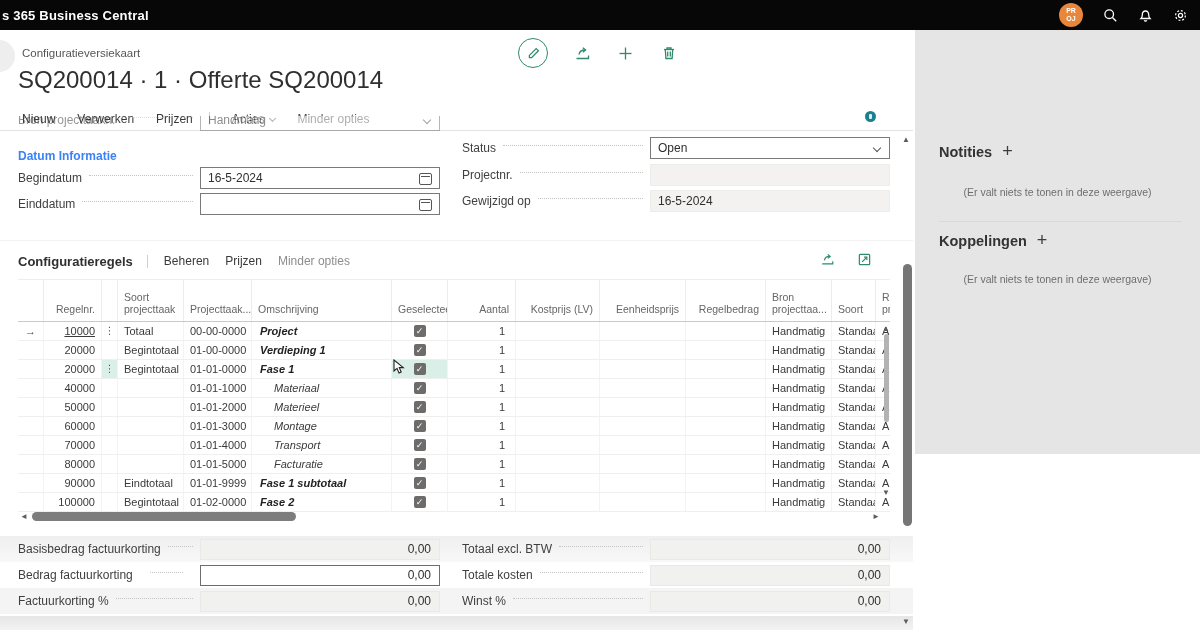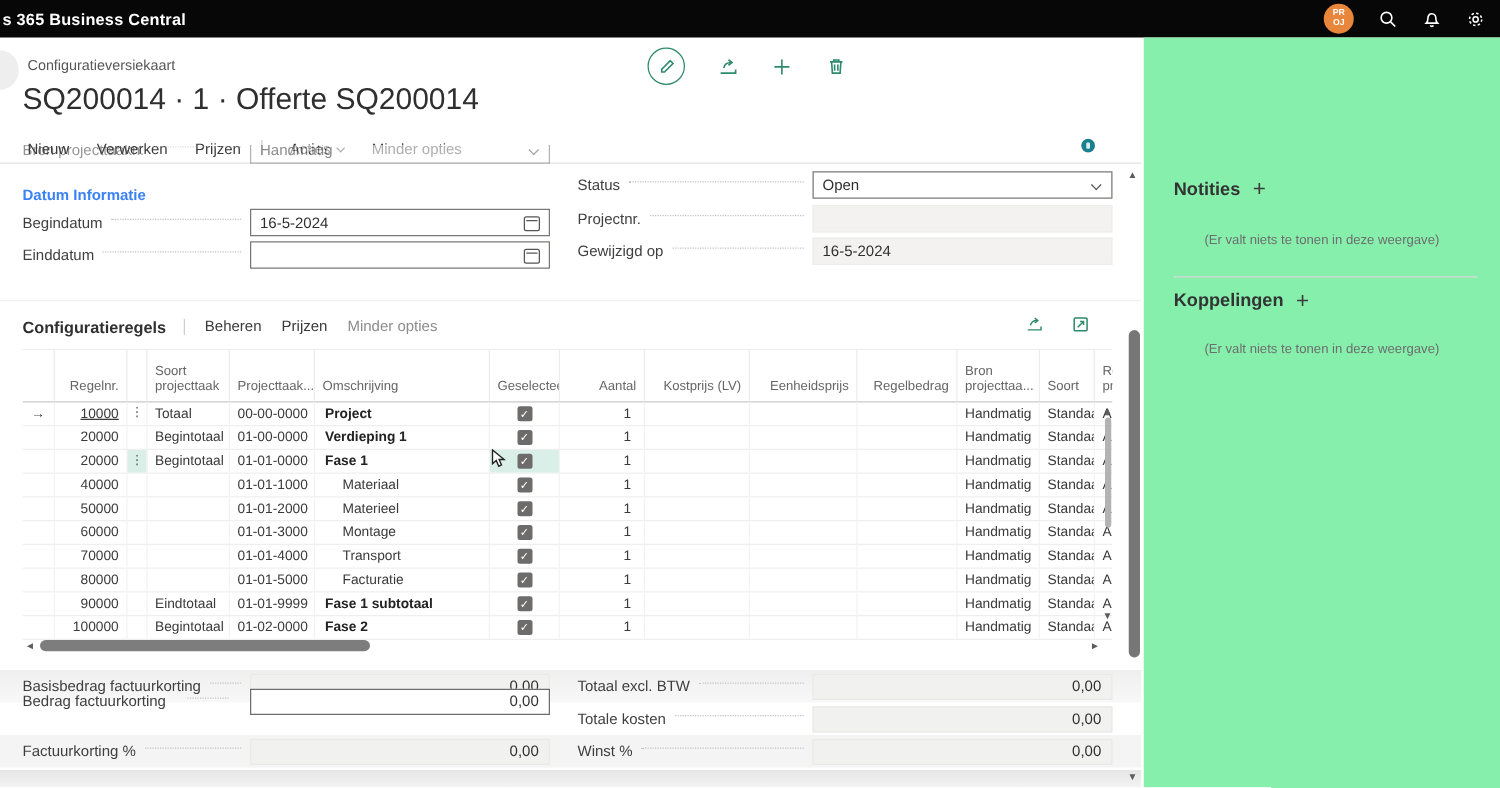--- a/index.html
+++ b/index.html
@@ -68,21 +68,21 @@
   .h { display:flex; align-items:flex-end; padding:2px 6px 6px 6px; font-size:10.5px; color:#666; line-height:1.15; border-right:1px solid #ececec; overflow:hidden; }
   .h.num { justify-content:flex-end; text-align:right; }
   .h.last { border-right:none; }
   .trow { height:19px; border-bottom:1px solid #efefef; cursor:pointer; }
   .c { font-size:11px; color:#3a3a3a; line-height:18px; padding:0 6px; white-space:nowrap; overflow:hidden; border-right:1px solid #f3f3f3; }
   .c.a { text-align:center; padding:0; color:#444; }
   .c.nr { text-align:right; }
   .c.nr.lk { text-decoration:underline; }
   .c.dots { padding:0; text-align:center; color:#555; font-size:10px; }
   .c.num { text-align:right; padding-right:10px; }
-  .c.oms { padding-left:8px; }
+  .c.oms { padding-left:8px;font-style:italic; }
   .c.oms.b { font-weight:bold; color:#222; }
   .c.oms.ind { padding-left:22px; }
   .c.sel { display:flex; align-items:center; justify-content:center; padding:0; }
   .c.hl, .sel.hl { background:#d9efe8; }
   .cb { width:12px; height:12px; background:#6d6c6b; border-radius:2px; color:#fff; font-size:9px; line-height:12px; text-align:center; display:inline-block; }
 
   
   .sarrow { position:absolute; font-size:8px; color:#5c5c5c; line-height:8px; cursor:pointer; }
   .vthumb-main { position:absolute; left:903px; top:264px; width:9px; height:262px; background:#767676; border-radius:4.5px; cursor:pointer; }
   .vthumb-grid { position:absolute; left:884px; top:334px; width:5px; height:88px; background:#b3b3b3; border-radius:2.5px; cursor:pointer; }
@@ -91,21 +91,21 @@
   
   .band { position:absolute; left:0; width:913px; }
   .band1 { top:536px; height:26px; background:linear-gradient(#efefef,#f8f8f8); }
   .band3 { top:588px; height:26px; background:#f4f4f4; }
   .bottom-strip { position:absolute; left:0; top:616px; width:913px; height:14px; background:linear-gradient(#e6e6e6,#f3f3f3); }
   .tot-field { width:240px; height:21px; display:flex; align-items:center; justify-content:flex-end; padding:0 8px; font-size:12px; color:#2f2f2f; }
   .tot-field.dis { background:#f1f1f0; border:1px solid #e9e9e8; }
   .tot-field.edit { background:#fff; border:1px solid #6f6d6b; }
 
   
-  .factbox { position:absolute; left:915px; top:30px; width:285px; height:600px; background:#86efac; }
+  .factbox { position:absolute; left:915px; top:30px; width:285px; height:424px; background:#e5e5e5; }
   .fb-title { position:absolute; left:24px; font-size:14.5px; font-weight:bold; color:#333; display:flex; align-items:center; }
   .fb-plus { font-weight:300; font-size:18px; color:#3c3c3c; margin-left:10px; cursor:pointer; }
   .fb-empty { position:absolute; left:0; width:285px; text-align:center; font-size:10.5px; color:#6e6e6e; }
   .fb-div { position:absolute; left:24px; right:18px; border-top:1px solid #d9d9d9; }
 
   .cursor { position:absolute; left:393px; top:359px; z-index:9; }
 </style>
 </head>
 <body>
 
@@ -499,21 +499,21 @@
   <div class="band band1"></div>
   <div class="band band3"></div>
 
   <div class="frow" style="left:18px; top:538px; width:422px;">
     <span class="flabel">Basisbedrag factuurkorting</span>
     <span class="leader"></span>
     <div class="tot-field dis">
         <span>0,00</span>
       </div>
   </div>
-  <div class="frow" style="left:18px; top:550px; width:422px;gap:10px;">
+  <div class="frow" style="left:18px; top:564px; width:422px;gap:10px;">
     <span class="flabel">Bedrag factuurkorting</span>
     <span class="leader"></span>
     <div class="tot-field edit">
         <span>0,00</span>
       </div>
   </div>
   <div class="frow" style="left:18px; top:590px; width:422px;">
     <span class="flabel">Factuurkorting %</span>
     <span class="leader"></span>
     <div class="tot-field dis">

